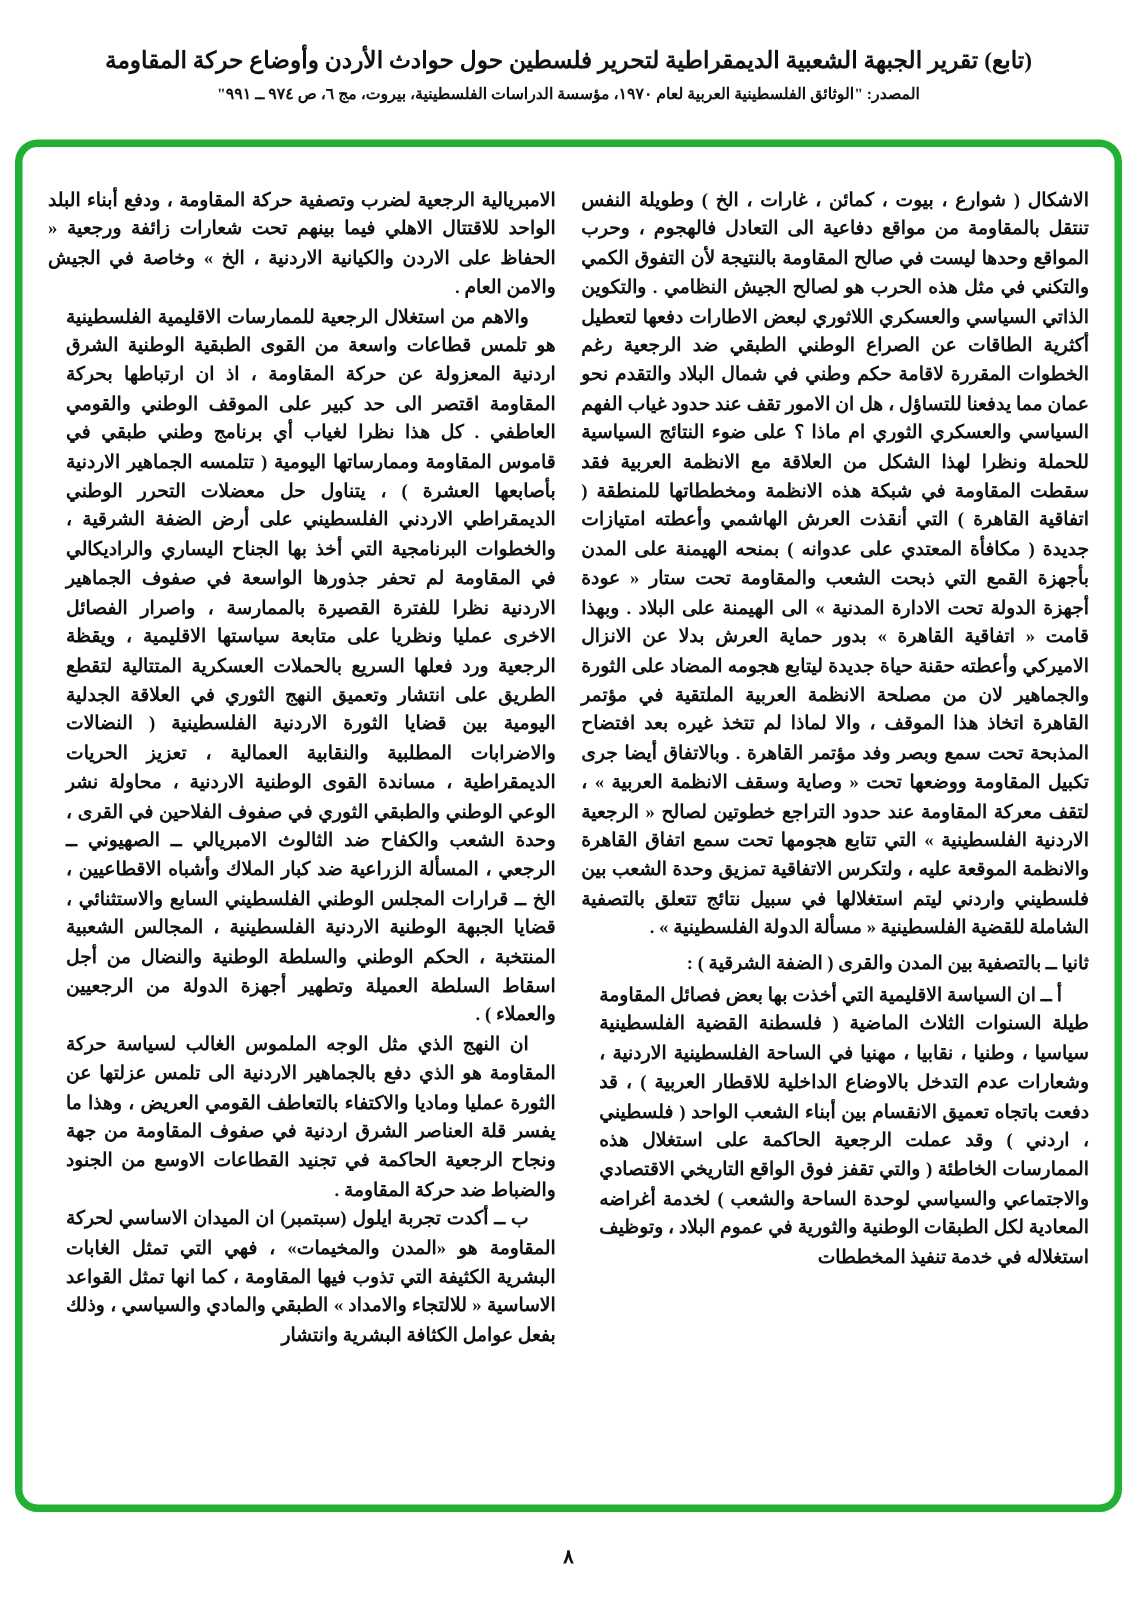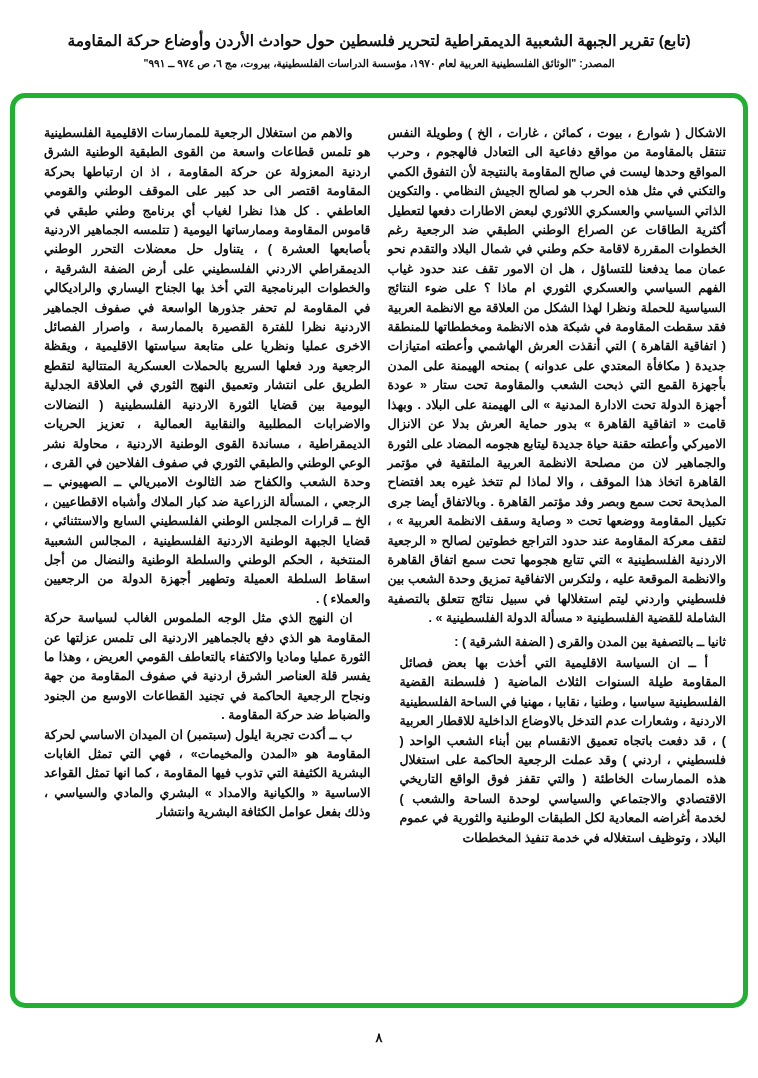--- a/index.html
+++ b/index.html
@@ -5,21 +5,21 @@
   html, body {
     margin: 0;
     padding: 0;
     background: #ffffff;
   }
   .page {
     position: relative;
     width: 758px;
     height: 1078px;
     background: #ffffff;
-    font-family: Liberation Sans, sans-serif;
+    font-family: Liberation Serif, serif;
     color: #111111;
     overflow: hidden;
   }
   .doc-header {
     position: absolute;
     top: 30px;
     left: 0;
     width: 758px;
     text-align: center;
     direction: rtl;
@@ -99,23 +99,24 @@
   <div class="frame">
     <div class="content">
 
       <div class="col">
         <p>الاشكال ( شوارع ، بيوت ، كمائن ، غارات ، الخ ) وطويلة النفس تنتقل بالمقاومة من مواقع دفاعية الى التعادل فالهجوم ، وحرب المواقع وحدها ليست في صالح المقاومة بالنتيجة لأن التفوق الكمي والتكني في مثل هذه الحرب هو لصالح الجيش النظامي . والتكوين الذاتي السياسي والعسكري اللاثوري لبعض الاطارات دفعها لتعطيل أكثرية الطاقات عن الصراع الوطني الطبقي ضد الرجعية رغم الخطوات المقررة لاقامة حكم وطني في شمال البلاد والتقدم نحو عمان مما يدفعنا للتساؤل ، هل ان الامور تقف عند حدود غياب الفهم السياسي والعسكري الثوري ام ماذا ؟ على ضوء النتائج السياسية للحملة ونظرا لهذا الشكل من العلاقة مع الانظمة العربية فقد سقطت المقاومة في شبكة هذه الانظمة ومخططاتها للمنطقة ( اتفاقية القاهرة ) التي أنقذت العرش الهاشمي وأعطته امتيازات جديدة ( مكافأة المعتدي على عدوانه ) بمنحه الهيمنة على المدن بأجهزة القمع التي ذبحت الشعب والمقاومة تحت ستار « عودة أجهزة الدولة تحت الادارة المدنية » الى الهيمنة على البلاد . وبهذا قامت « اتفاقية القاهرة » بدور حماية العرش بدلا عن الانزال الاميركي وأعطته حقنة حياة جديدة ليتابع هجومه المضاد على الثورة والجماهير لان من مصلحة الانظمة العربية الملتقية في مؤتمر القاهرة اتخاذ هذا الموقف ، والا لماذا لم تتخذ غيره بعد افتضاح المذبحة تحت سمع وبصر وفد مؤتمر القاهرة . وبالاتفاق أيضا جرى تكبيل المقاومة ووضعها تحت « وصاية وسقف الانظمة العربية » ، لتقف معركة المقاومة عند حدود التراجع خطوتين لصالح « الرجعية الاردنية الفلسطينية » التي تتابع هجومها تحت سمع اتفاق القاهرة والانظمة الموقعة عليه ، ولتكرس الاتفاقية تمزيق وحدة الشعب بين فلسطيني واردني ليتم استغلالها في سبيل نتائج تتعلق بالتصفية الشاملة للقضية الفلسطينية « مسألة الدولة الفلسطينية » .</p>
         <p class="section-head">ثانيا ــ بالتصفية بين المدن والقرى ( الضفة الشرقية ) :</p>
         <p class="indent">أ ــ ان السياسة الاقليمية التي أخذت بها بعض فصائل المقاومة طيلة السنوات الثلاث الماضية ( فلسطنة القضية الفلسطينية سياسيا ، وطنيا ، نقابيا ، مهنيا في الساحة الفلسطينية الاردنية ، وشعارات عدم التدخل بالاوضاع الداخلية للاقطار العربية ) ، قد دفعت باتجاه تعميق الانقسام بين أبناء الشعب الواحد ( فلسطيني ، اردني ) وقد عملت الرجعية الحاكمة على استغلال هذه الممارسات الخاطئة ( والتي تقفز فوق الواقع التاريخي الاقتصادي والاجتماعي والسياسي لوحدة الساحة والشعب ) لخدمة أغراضه المعادية لكل الطبقات الوطنية والثورية في عموم البلاد ، وتوظيف استغلاله في خدمة تنفيذ المخططات</p>
       </div>
 
       <div class="col">
+        <p>الامبريالية الرجعية لضرب وتصفية حركة المقاومة ، ودفع أبناء البلد الواحد للاقتتال الاهلي فيما بينهم تحت شعارات زائفة ورجعية « الحفاظ على الاردن والكيانية الاردنية ، الخ » وخاصة في الجيش والامن العام .</p>
         <p class="indent">والاهم من استغلال الرجعية للممارسات الاقليمية الفلسطينية هو تلمس قطاعات واسعة من القوى الطبقية الوطنية الشرق اردنية المعزولة عن حركة المقاومة ، اذ ان ارتباطها بحركة المقاومة اقتصر الى حد كبير على الموقف الوطني والقومي العاطفي . كل هذا نظرا لغياب أي برنامج وطني طبقي في قاموس المقاومة وممارساتها اليومية ( تتلمسه الجماهير الاردنية بأصابعها العشرة ) ، يتناول حل معضلات التحرر الوطني الديمقراطي الاردني الفلسطيني على أرض الضفة الشرقية ، والخطوات البرنامجية التي أخذ بها الجناح اليساري والراديكالي في المقاومة لم تحفر جذورها الواسعة في صفوف الجماهير الاردنية نظرا للفترة القصيرة بالممارسة ، واصرار الفصائل الاخرى عمليا ونظريا على متابعة سياستها الاقليمية ، ويقظة الرجعية ورد فعلها السريع بالحملات العسكرية المتتالية لتقطع الطريق على انتشار وتعميق النهج الثوري في العلاقة الجدلية اليومية بين قضايا الثورة الاردنية الفلسطينية ( النضالات والاضرابات المطلبية والنقابية العمالية ، تعزيز الحريات الديمقراطية ، مساندة القوى الوطنية الاردنية ، محاولة نشر الوعي الوطني والطبقي الثوري في صفوف الفلاحين في القرى ، وحدة الشعب والكفاح ضد الثالوث الامبريالي ــ الصهيوني ــ الرجعي ، المسألة الزراعية ضد كبار الملاك وأشباه الاقطاعيين ، الخ ــ قرارات المجلس الوطني الفلسطيني السابع والاستثنائي ، قضايا الجبهة الوطنية الاردنية الفلسطينية ، المجالس الشعبية المنتخبة ، الحكم الوطني والسلطة الوطنية والنضال من أجل اسقاط السلطة العميلة وتطهير أجهزة الدولة من الرجعيين والعملاء ) .</p>
         <p class="indent">ان النهج الذي مثل الوجه الملموس الغالب لسياسة حركة المقاومة هو الذي دفع بالجماهير الاردنية الى تلمس عزلتها عن الثورة عمليا وماديا والاكتفاء بالتعاطف القومي العريض ، وهذا ما يفسر قلة العناصر الشرق اردنية في صفوف المقاومة من جهة ونجاح الرجعية الحاكمة في تجنيد القطاعات الاوسع من الجنود والضباط ضد حركة المقاومة .</p>
-        <p class="indent">ب ــ أكدت تجربة ايلول (سبتمبر) ان الميدان الاساسي لحركة المقاومة هو «المدن والمخيمات» ، فهي التي تمثل الغابات البشرية الكثيفة التي تذوب فيها المقاومة ، كما انها تمثل القواعد الاساسية « والكيانية والامداد » البشري والمادي والسياسي ، وذلك بفعل عوامل الكثافة البشرية وانتشار</p>
+        <p class="indent">ب ــ أكدت تجربة ايلول (سبتمبر) ان الميدان الاساسي لحركة المقاومة هو «المدن والمخيمات» ، فهي التي تمثل الغابات البشرية الكثيفة التي تذوب فيها المقاومة ، كما انها تمثل القواعد الاساسية « للالتجاء والامداد » الطبقي والمادي والسياسي ، وذلك بفعل عوامل الكثافة البشرية وانتشار</p>
       </div>
 
     </div>
   </div>
 
   <div class="page-number">٨</div>
 
 </div>
 
 </body></html>

